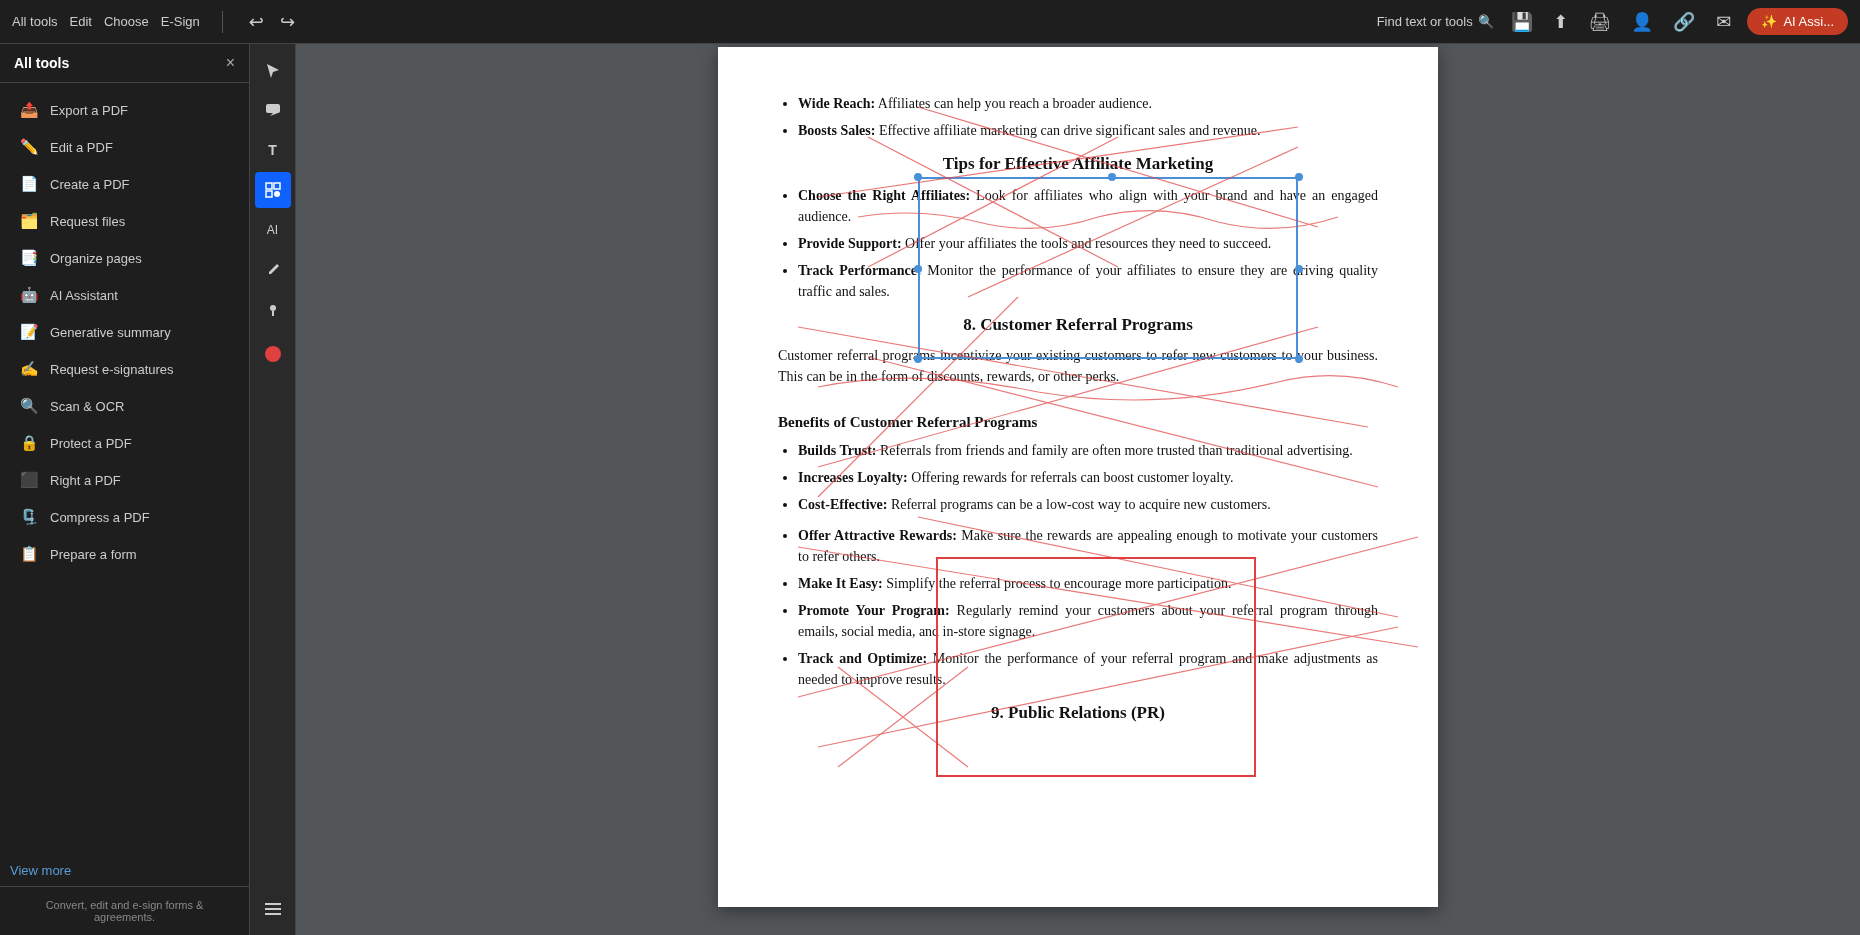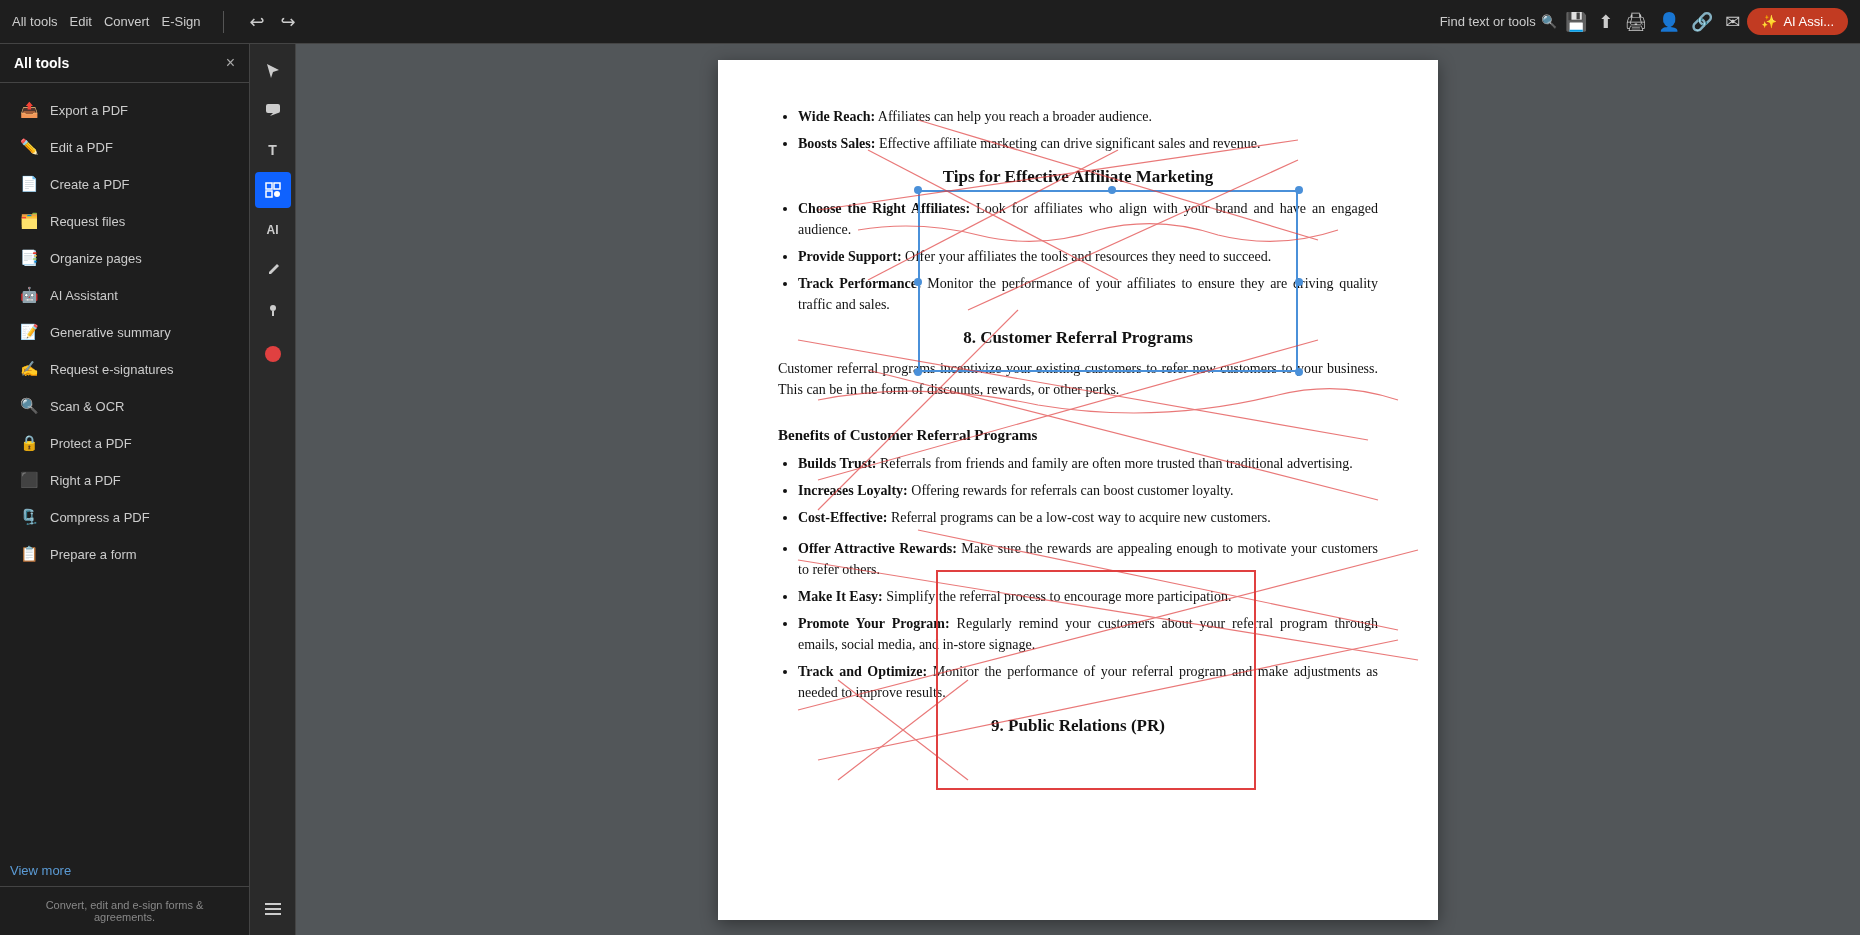--- a/index.html
+++ b/index.html
@@ -41,21 +41,21 @@
       padding: 4px;
       display: flex;
       align-items: center;
       justify-content: center;
       border-radius: 4px;
     }
     .toolbar-right {
       margin-left: auto;
       display: flex;
       align-items: center;
-      gap: 3px;
+      gap: 12px;
     }
     .find-text-box {
       display: flex;
       align-items: center;
       gap: 6px;
       color: #ccc;
       font-size: 13px;
       cursor: pointer;
     }
     .ai-assist-btn {
@@ -190,21 +190,21 @@
 
     
     .pdf-area {
       flex: 1;
       background: #525659;
       overflow: hidden;
       position: relative;
       display: flex;
       justify-content: center;
       align-items: flex-start;
-      padding: 16px;
+      padding: 3px;
     }
     .pdf-page {
       background: #fff;
       width: 720px;
       min-height: 860px;
       padding: 40px 60px;
       position: relative;
       box-shadow: 0 4px 16px rgba(0,0,0,0.4);
       font-family: "Times New Roman", Times, serif;
       font-size: 14px;
@@ -267,21 +267,21 @@
     }
     .pdf-content .bold { font-weight: bold; }
   </style>
 </head>
 <body>
 
 <div class="top-toolbar">
   <div class="top-toolbar-nav">
     <span>All tools</span>
     <span>Edit</span>
-    <span>Convert</span>
+    <span>Choose</span>
     <span>E-Sign</span>
   </div>
   <div class="separator"></div>
   <div class="toolbar-actions">
     <button class="toolbar-icon-btn">↩</button>
     <button class="toolbar-icon-btn">↪</button>
   </div>
   <div class="toolbar-right">
     <div class="find-text-box">
       <span>Find text or tools</span>
@@ -384,21 +384,21 @@
     </button>
     <button class="tool-btn active" title="Scan select">
       <svg width="16" height="16" viewBox="0 0 16 16" fill="currentColor">
           <rect x="1" y="1" width="6" height="6" fill="none" stroke="currentColor" stroke-width="1.5"></rect>
           <rect x="9" y="1" width="6" height="6" fill="none" stroke="currentColor" stroke-width="1.5"></rect>
           <rect x="1" y="9" width="6" height="6" fill="none" stroke="currentColor" stroke-width="1.5"></rect>
           <circle cx="12" cy="12" r="3" fill="currentColor"></circle>
         </svg>
     </button>
     <button class="tool-btn" title="AI">
-      <span style="font-size:12px;font-weight:bold;">AI</span>
+      <span style="font-size:12px;font-weight:normal;">AI</span>
     </button>
     <button class="tool-btn" title="Pen">
       <svg width="16" height="16" viewBox="0 0 16 16" fill="currentColor">
           <path d="M12 2l2 2-8 8H4v-2z"></path>
           <path d="M3 13l1-3"></path>
         </svg>
     </button>
     <button class="tool-btn" title="Pin">
       <svg width="16" height="16" viewBox="0 0 16 16" fill="currentColor">
           <circle cx="8" cy="6" r="3"></circle>

